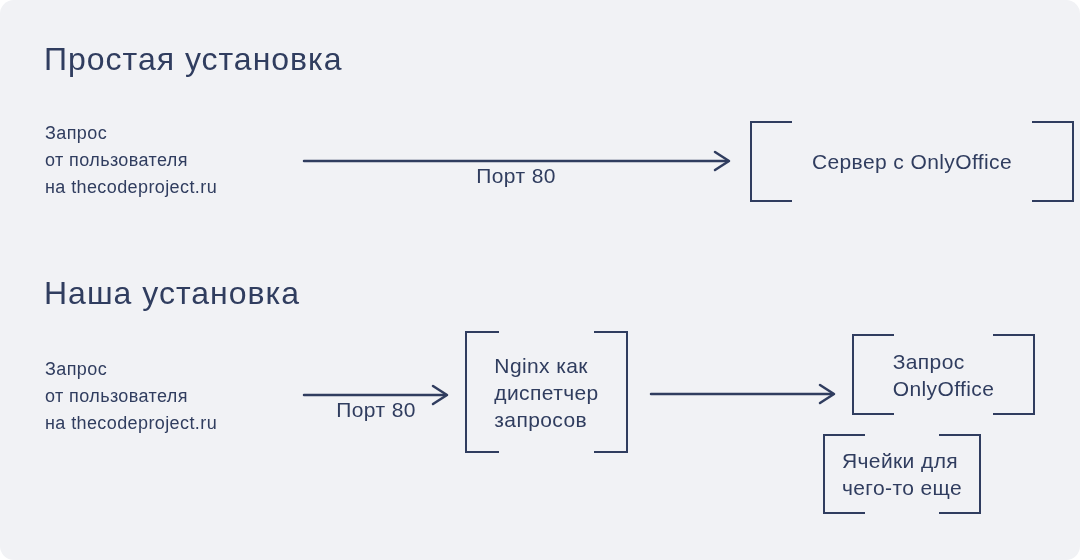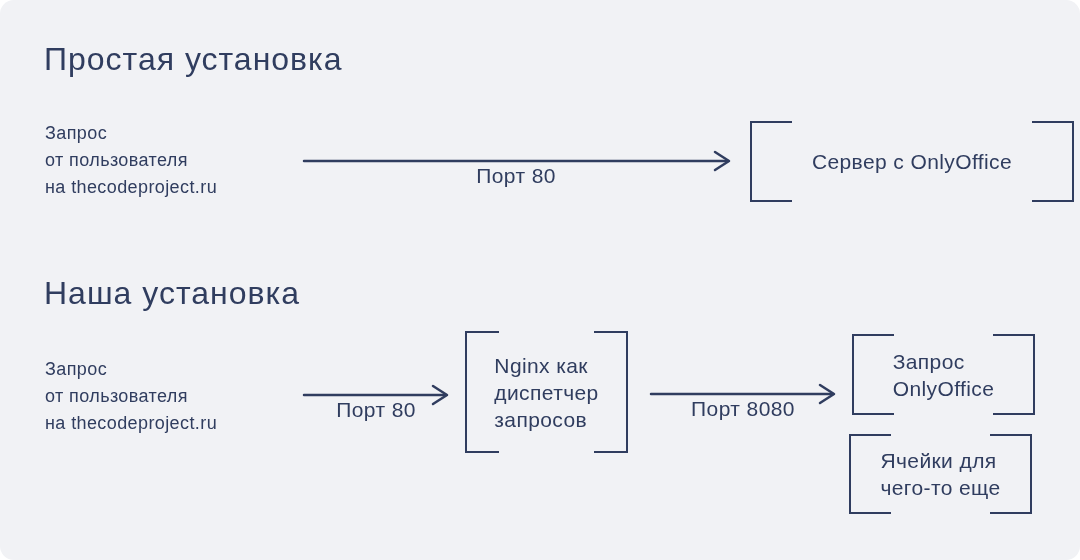--- a/index.html
+++ b/index.html
@@ -96,39 +96,38 @@
     <div class="bracket right" style="width:34px;"></div>
     <div class="content">
         <div class="lines">
       <div>Nginx как</div>
       <div>диспетчер</div>
       <div>запросов</div>
     </div>
       </div>
   </div>
 
-  <div class="abs arrow-label" style="left:650px;top:358px;width:186px;">Порт 8080</div>
 
   <svg class="abs arrow-svg" style="left:650px;top:377px;" width="190" height="34">
     <line x1="1" y1="17" x2="183" y2="17"></line>
     <polyline points="170,8 184,17 170,26"></polyline>
   </svg>
 
   <div class="bbox" style="left:852px;top:334px;width:183px;height:81px;">
     <div class="bracket left" style="width:42px;"></div>
     <div class="bracket right" style="width:42px;"></div>
     <div class="content">
         <div class="lines">
       <div>Запрос</div>
       <div>OnlyOffice</div>
     </div>
       </div>
   </div>
 
-  <div class="bbox" style="left:849px;top:434px;width:183px;height:80px;">
+  <div class="bbox" style="left:823px;top:434px;width:158px;height:80px;">
     <div class="bracket left" style="width:42px;"></div>
     <div class="bracket right" style="width:42px;"></div>
     <div class="content">
         <div class="lines">
       <div>Ячейки для</div>
       <div>чего-то еще</div>
     </div>
       </div>
   </div>
 

